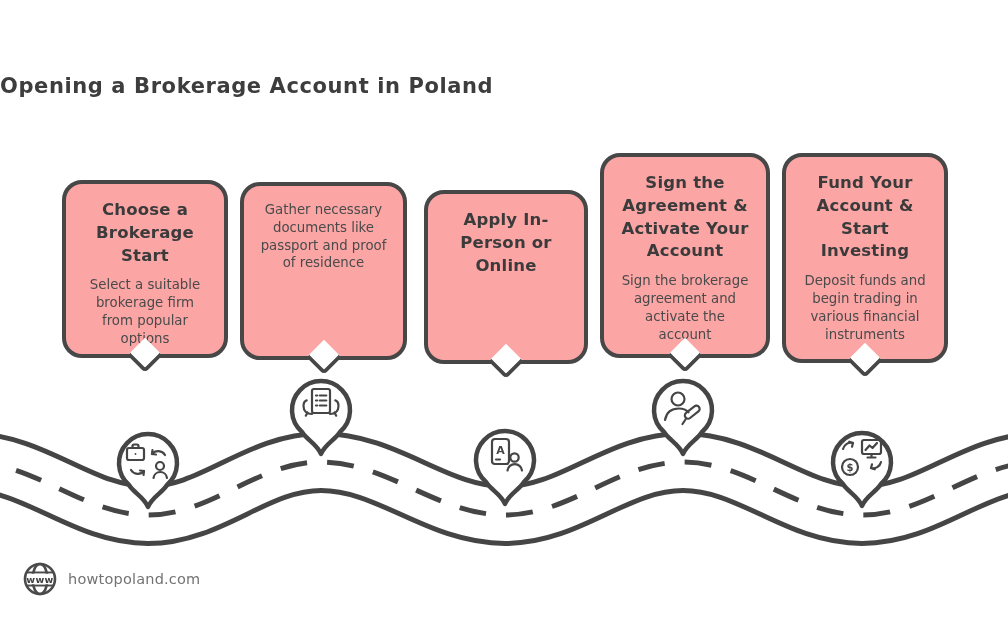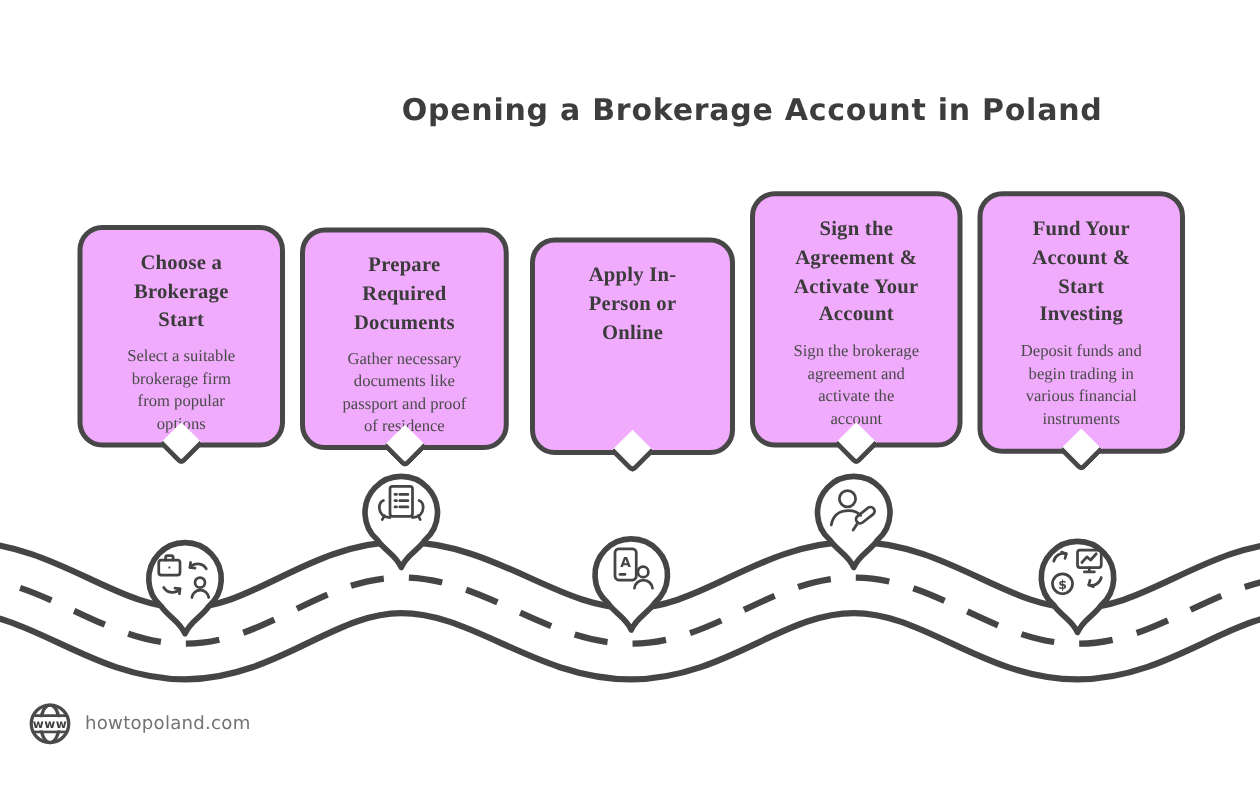--- a/index.html
+++ b/index.html
@@ -3,31 +3,30 @@
 <meta charset="utf-8">
 <style>
   html,body{margin:0;padding:0;}
   body{
     width:1008px;height:644px;position:relative;overflow:hidden;
     background:#ffffff;
     font-family:"DejaVu Sans","Liberation Sans",sans-serif;
   }
   .main-title{
     position:absolute;top:74px;left:0;width:882px;margin:0;
-    text-align:right;font-size:24px;font-weight:bold;color:#3d3d3d;
+    text-align:left;font-size:21px;font-weight:bold;color:#3d3d3d;
     letter-spacing:.6px;
   }
   .road-svg{position:absolute;left:0;top:0;}
   .pin{position:absolute;}
   .bubble{
-    position:absolute;background:#f0abfc;border:4.5px solid #474747;
+    position:absolute;background:#fca5a5;border:4.5px solid #474747;
     border-radius:20px;box-sizing:border-box;text-align:center;
     display:flex;flex-direction:column;align-items:center;justify-content:flex-start;
     padding:15px 8px 8px;
-    font-family:Liberation Serif, serif;
   }
   .bubble .bubble-title{
     margin:0 0 9px;font-size:16.5px;line-height:1.38;font-weight:bold;
     color:#3b3b3b;white-space:pre-line;letter-spacing:.2px;
   }
   .bubble .bubble-desc{
     margin:0;font-size:13.3px;line-height:1.34;color:#4a4a4a;white-space:pre-line;
   }
   .tail{
     position:absolute;left:50%;bottom:-14px;width:21px;height:21px;background:#fff;
@@ -131,23 +130,20 @@
 Brokerage
 Start</h2>
   <p class="bubble-desc">Select a suitable
 brokerage firm
 from popular
 options</p>
   <span class="tail"></span>
 </div>
 
 <div class="bubble bubble-2">
-  <h2 class="bubble-title">Prepare
-Required
-Documents</h2>
   <p class="bubble-desc">Gather necessary
 documents like
 passport and proof
 of residence</p>
   <span class="tail"></span>
 </div>
 
 <div class="bubble bubble-3">
   <h2 class="bubble-title">Apply In-
 Person or

